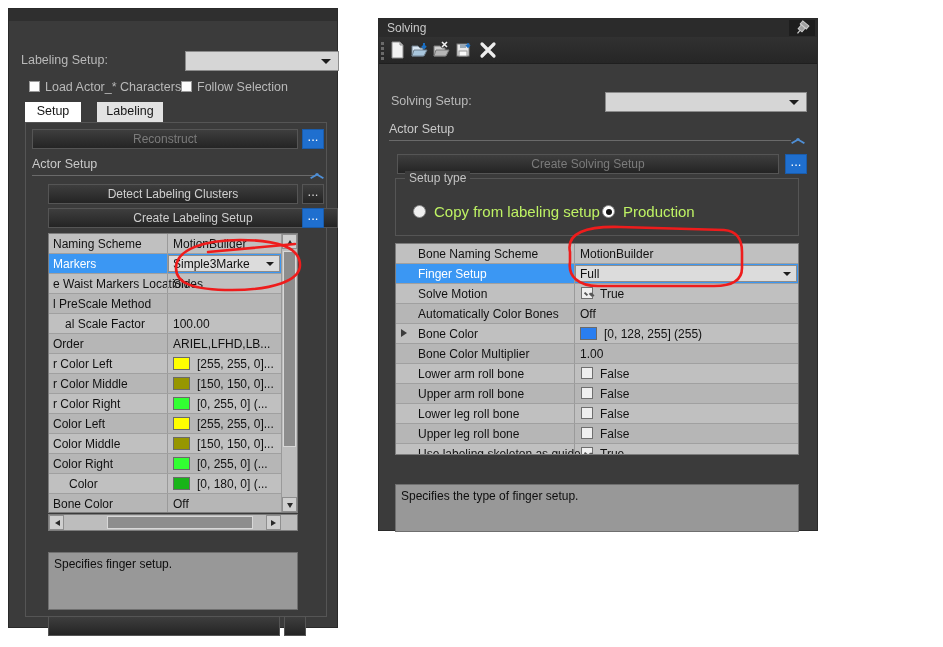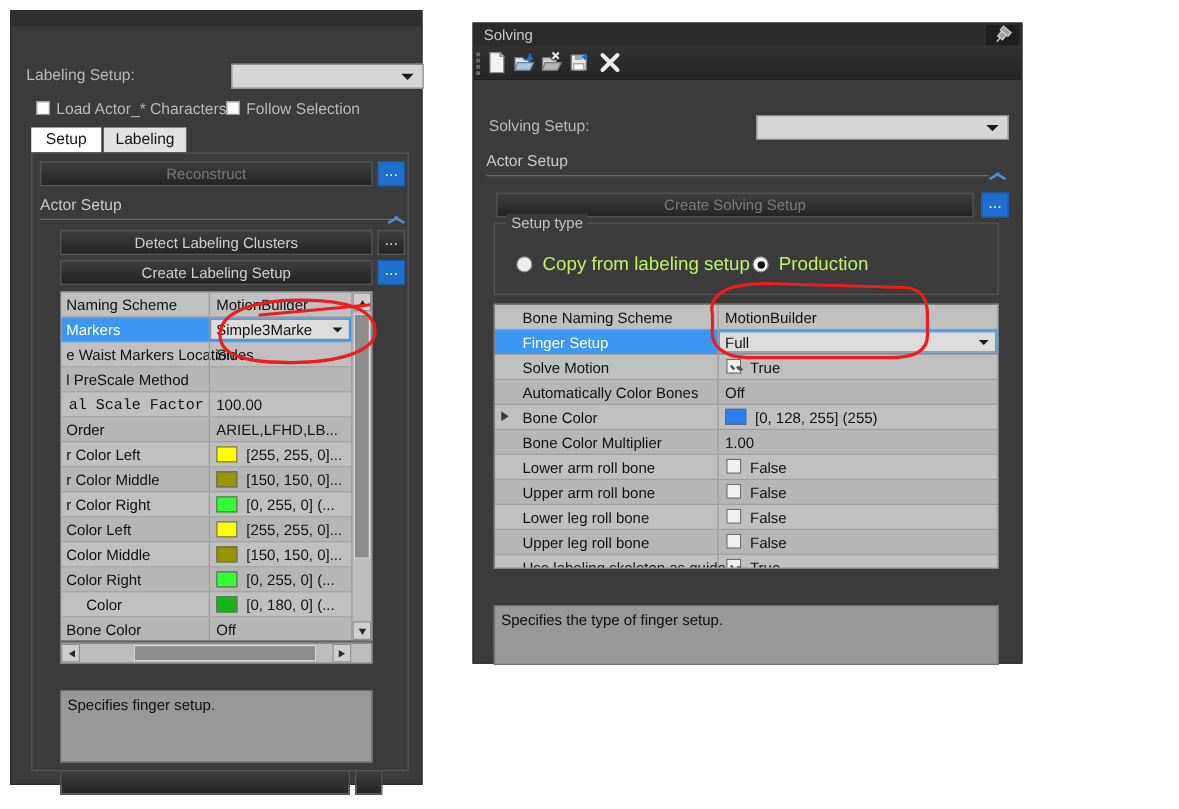--- a/index.html
+++ b/index.html
@@ -30,21 +30,21 @@
   .chkbox{display:inline-block;width:11px;height:11px;background:#fdfdfd;
           border:1px solid #9a9a9a;vertical-align:-1px;margin-right:5px;box-sizing:border-box;}
   #load-actor-row{left:20px;top:71px;}
   #follow-sel-row{left:172px;top:71px;}
 
   
   #tabstrip{position:absolute;left:16px;top:93px;width:302px;height:20px;}
   .tab{position:absolute;top:0;height:20px;line-height:19px;text-align:center;
        font-size:12.5px;color:#151515;box-sizing:border-box;}
   #tab-setup{left:0;width:56px;background:#ffffff;}
-  #tab-labeling{left:58px;width:66px;background:#e2e2e2;}
+  #tab-labeling{left:72px;width:66px;background:#e2e2e2;}
 
   
   #left-content{position:absolute;left:16px;top:113px;width:302px;height:495px;
                 background:#3b3b3b;border:1px solid #555;box-sizing:border-box;}
 
   .dark-btn{position:absolute;height:20px;line-height:19px;text-align:center;
       background:linear-gradient(#3e3e3e,#242424);border:1px solid #555;
       color:#cfcfcf;font-size:12px;box-sizing:border-box;}
   .dark-btn.disabled{color:#7b7b7b;}
   .dots-btn{position:absolute;width:22px;height:20px;line-height:14px;text-align:center;
@@ -62,21 +62,21 @@
        width:9px;height:2px;background:#4f8fd6;}
   .chevron-up::before{left:0;transform:rotate(-30deg);}
   .chevron-up::after{left:5px;transform:rotate(30deg);}
 
   #actor-setup-head{left:6px;top:34px;}
   #actor-setup-rule{left:6px;top:52px;width:282px;}
   #actor-setup-chev{left:284px;top:48px;}
 
   #detect-btn{left:22px;top:61px;width:250px;}
   #detect-dots{left:276px;top:61px;}
-  #create-btn{left:22px;top:85px;width:250px;}
+  #create-btn{left:22px;top:85px;width:290px;}
   #create-dots{left:276px;top:85px;}
 
   
   #left-grid-wrap{position:absolute;left:22px;top:110px;width:250px;height:280px;
                   overflow:hidden;background:#b3b3b3;border:1px solid #7c7c7c;box-sizing:border-box;}
   .grid{position:absolute;left:0;top:0;width:100%;}
   .grow{position:relative;height:20px;box-sizing:border-box;
         border-bottom:1px solid #a0a0a0;background:#c0c0c0;}
   .grow.alt{background:#b6b6b6;}
   .grow.sel{background:#3b97f3;}
@@ -233,21 +233,21 @@
             <span class="gname" style="left: 4px;">e Waist Markers Location</span>
             <span class="gsplit" style="left: 118px;"></span>
             <span class="gval" style="left: 124px;">Sides</span>
           </div>
           <div class="grow alt">
             <span class="gname" style="left: 4px;">l PreScale Method</span>
             <span class="gsplit" style="left: 118px;"></span>
             <span class="gval" style="left: 124px; margin-top: 28px;">Automatic</span>
           </div>
           <div class="grow">
-            <span class="gname" style="left: 6px; font-family: Liberation Mono, monospace;">al Scale Factor</span>
+            <span class="gname" style="left: 16px;">al Scale Factor</span>
             <span class="gsplit" style="left: 118px;"></span>
             <span class="gval" style="left: 124px;">100.00</span>
           </div>
           <div class="grow alt">
             <span class="gname" style="left: 4px;">Order</span>
             <span class="gsplit" style="left: 118px;"></span>
             <span class="gval" style="left: 124px;">ARIEL,LFHD,LB...</span>
           </div>
           <div class="grow">
             <span class="gname" style="left: 4px;">r Color Left</span>

